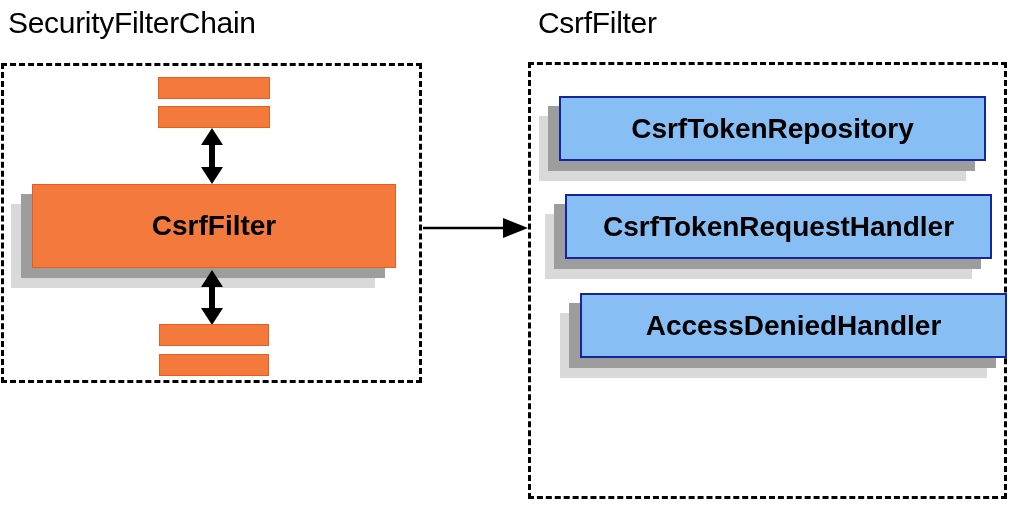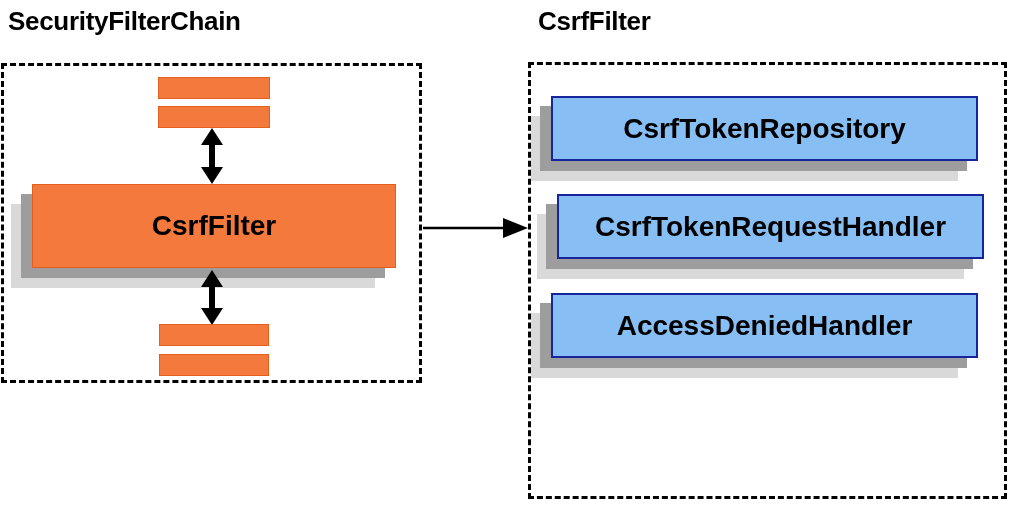--- a/index.html
+++ b/index.html
@@ -7,22 +7,22 @@
   .canvas {
     position: relative;
     width: 1010px;
     height: 505px;
     background: var(--background, #ffffff);
     font-family: "Liberation Sans", sans-serif;
     overflow: hidden;
   }
   .diagram-title {
     position: absolute;
-    font-size: 26px;
-    font-weight: bold;
+    font-size: 30px;
+    font-weight: normal;
     letter-spacing: -0.3px;
     color: var(--title-text, #000000);
     white-space: nowrap;
   }
   .title-left  { left: 8px;   top: 6px; }
   .title-right { left: 538px; top: 6px; }
   .panel {
     position: absolute;
     border: 3px dashed var(--panel-border, #000000);
     background: transparent;
@@ -41,33 +41,33 @@
     width: 364px; height: 84px;
     background: var(--orange-fill, #F4793C);
     border: 1px solid var(--orange-border, #E25F1E);
     box-shadow: -11px 10px 0 var(--shadow-dark, #9D9D9D),
                 -21px 20px 0 var(--shadow-light, #D9D9D9);
     display: flex; align-items: center; justify-content: center;
     font-size: 28px; font-weight: bold; color: #000000;
   }
   .comp {
     position: absolute;
-    left: 20px;
+    left: 28px;
     width: 427px; height: 65px;
     background: var(--blue-fill, #87BEF4);
     border: 2px solid var(--blue-border, #16259B);
     box-shadow: -11px 10px 0 var(--shadow-dark, #9D9D9D),
                 -20px 20px 0 var(--shadow-light, #D9D9D9);
     display: flex; align-items: center; justify-content: center;
     font-size: 28px; font-weight: bold; color: #000000;
     white-space: nowrap;
   }
   .comp-1 { top: 31px; }
   .comp-2 { top: 129px; margin-left: 6px; }
-  .comp-3 { top: 228px; }
+  .comp-3 { top: 228px; margin-left: 21px; }
   .comp-4 { top: 327px; }
   .varrow { position: absolute; left: 196px; width: 24px; }
   .varrow-1 { top: 62px;  height: 56px; }
   .varrow-2 { top: 204px; height: 55px; }
   .harrow { position: absolute; left: 423px; top: 217px; width: 105px; height: 22px; }
   svg { display: block; width: 100%; height: 100%; }
 </style>
 </head>
 <body>
 

